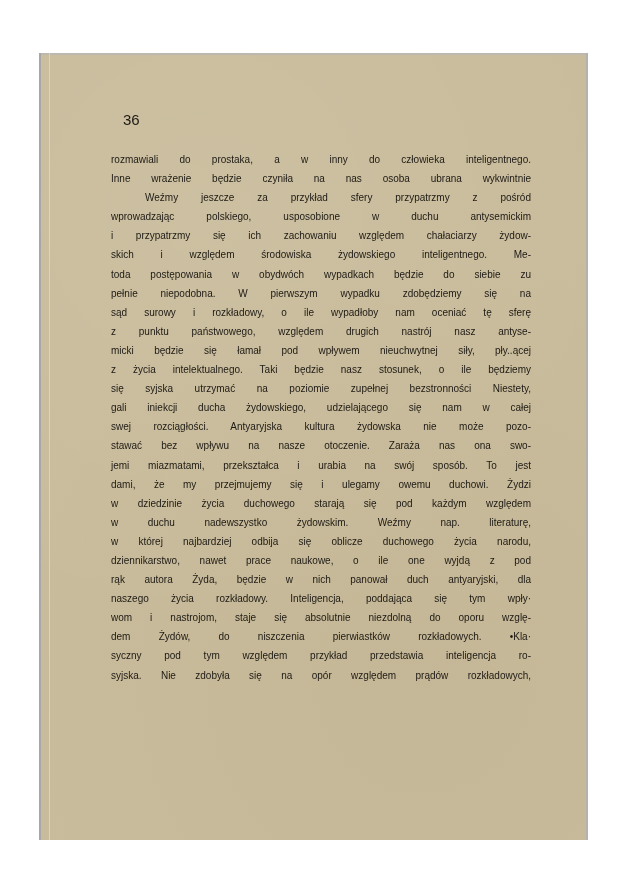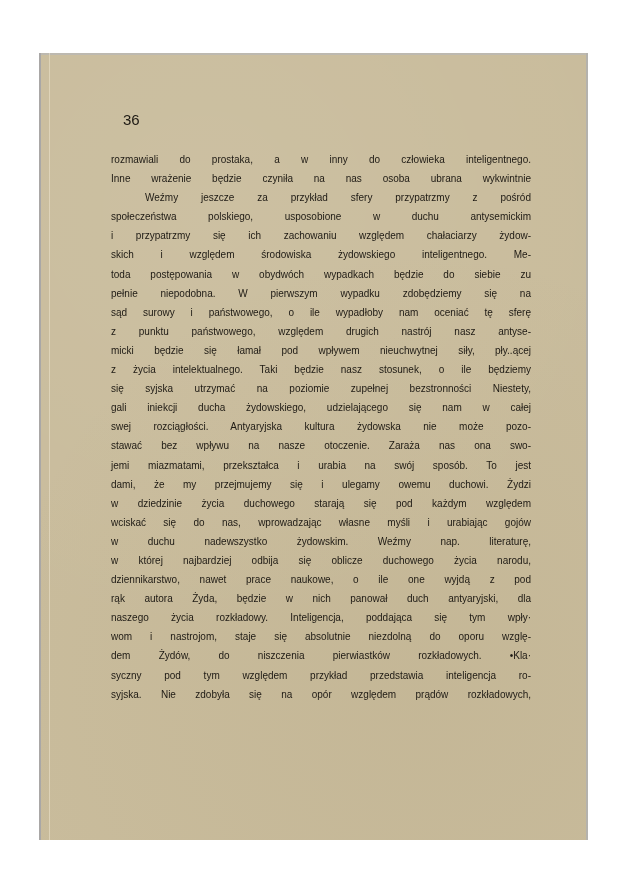--- a/index.html
+++ b/index.html
@@ -55,37 +55,36 @@
 </head>
 <body>
 
 <div class="page">
   <div class="spine-line"></div>
   <div class="page-number">36</div>
   <div class="text-block">
     <span class="line">rozmawiali do prostaka, a w inny do człowieka inteligentnego.</span>
     <span class="line">Inne wrażenie będzie czyniła na nas osoba ubrana wykwintnie</span>
     <span class="line indent">Weźmy jeszcze za przykład sfery przypatrzmy z pośród</span>
-    <span class="line">społeczeństwa polskiego, usposobione w duchu antysemickim</span>
+    <span class="line">wprowadzając polskiego, usposobione w duchu antysemickim</span>
     <span class="line">i przypatrzmy się ich zachowaniu względem chałaciarzy żydow-</span>
     <span class="line">skich i względem środowiska żydowskiego inteligentnego. Me-</span>
     <span class="line">toda postępowania w obydwóch wypadkach będzie do siebie zu</span>
     <span class="line">pełnie niepodobna. W pierwszym wypadku zdobędziemy się na</span>
-    <span class="line">sąd surowy i państwowego, o ile wypadłoby nam oceniać tę sferę</span>
+    <span class="line">sąd surowy i rozkładowy, o ile wypadłoby nam oceniać tę sferę</span>
     <span class="line">z punktu państwowego, względem drugich nastrój nasz antyse-</span>
     <span class="line">micki będzie się łamał pod wpływem nieuchwytnej siły, pły..ącej</span>
     <span class="line">z życia intelektualnego. Taki będzie nasz stosunek, o ile będziemy</span>
     <span class="line">się syjska utrzymać na poziomie zupełnej bezstronności Niestety,</span>
     <span class="line">gali iniekcji ducha żydowskiego, udzielającego się nam w całej</span>
     <span class="line">swej rozciągłości. Antyaryjska kultura żydowska nie może pozo-</span>
     <span class="line">stawać bez wpływu na nasze otoczenie. Zaraża nas ona swo-</span>
     <span class="line">jemi miazmatami, przekształca i urabia na swój sposób. To jest</span>
     <span class="line">dami, że my przejmujemy się i ulegamy owemu duchowi. Żydzi</span>
     <span class="line">w dziedzinie życia duchowego starają się pod każdym względem</span>
-    <span class="line">wciskać się do nas, wprowadzając własne myśli i urabiając gojów</span>
     <span class="line">w duchu nadewszystko żydowskim. Weźmy nap. literaturę,</span>
     <span class="line">w której najbardziej odbija się oblicze duchowego życia narodu,</span>
     <span class="line">dziennikarstwo, nawet prace naukowe, o ile one wyjdą z pod</span>
     <span class="line">rąk autora Żyda, będzie w nich panował duch antyaryjski, dla</span>
     <span class="line">naszego życia rozkładowy. Inteligencja, poddająca się tym wpły·</span>
     <span class="line">wom i nastrojom, staje się absolutnie niezdolną do oporu wzglę-</span>
     <span class="line">dem Żydów, do niszczenia pierwiastków rozkładowych. •Kla·</span>
     <span class="line">syczny pod tym względem przykład przedstawia inteligencja ro-</span>
     <span class="line">syjska. Nie zdobyła się na opór względem prądów rozkładowych,</span>
   </div>

